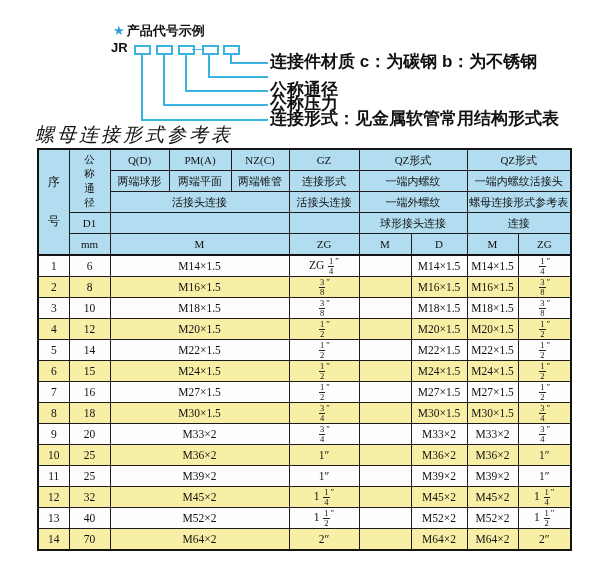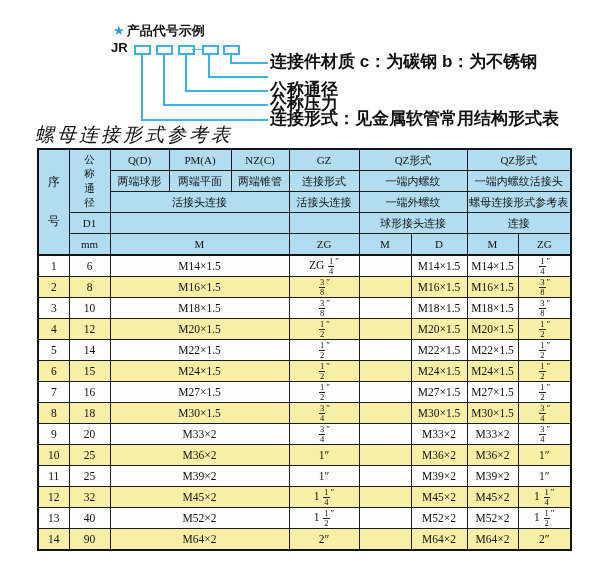--- a/index.html
+++ b/index.html
@@ -272,21 +272,21 @@
           <td>40</td>
           <td colspan="3">M52×2</td>
           <td>1 <span class="fr"><span class="n">1</span><span class="d">2</span></span><span class="inch">″</span></td>
           <td></td>
           <td>M52×2</td>
           <td>M52×2</td>
           <td>1 <span class="fr"><span class="n">1</span><span class="d">2</span></span><span class="inch">″</span></td>
         </tr>
         <tr class="row-y">
           <td>14</td>
-          <td>90</td>
+          <td>70</td>
           <td colspan="3">M64×2</td>
           <td>2″</td>
           <td></td>
           <td>M64×2</td>
           <td>M64×2</td>
           <td>2″</td>
         </tr>
       </tbody>
   </table>
 </div>

